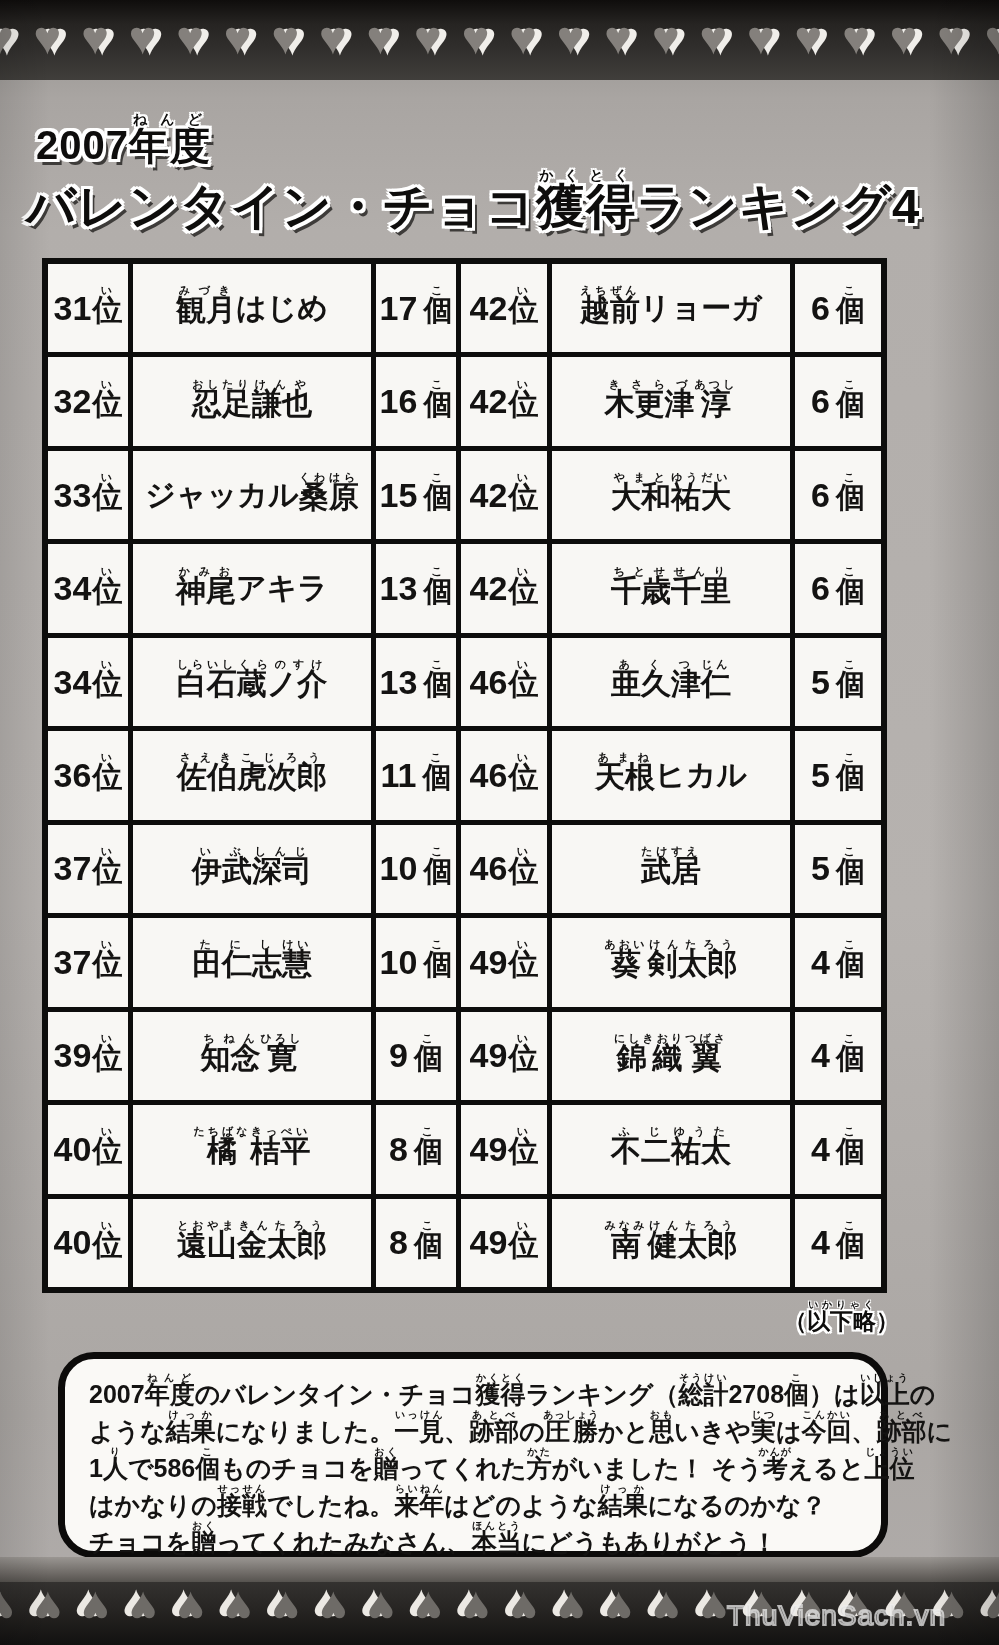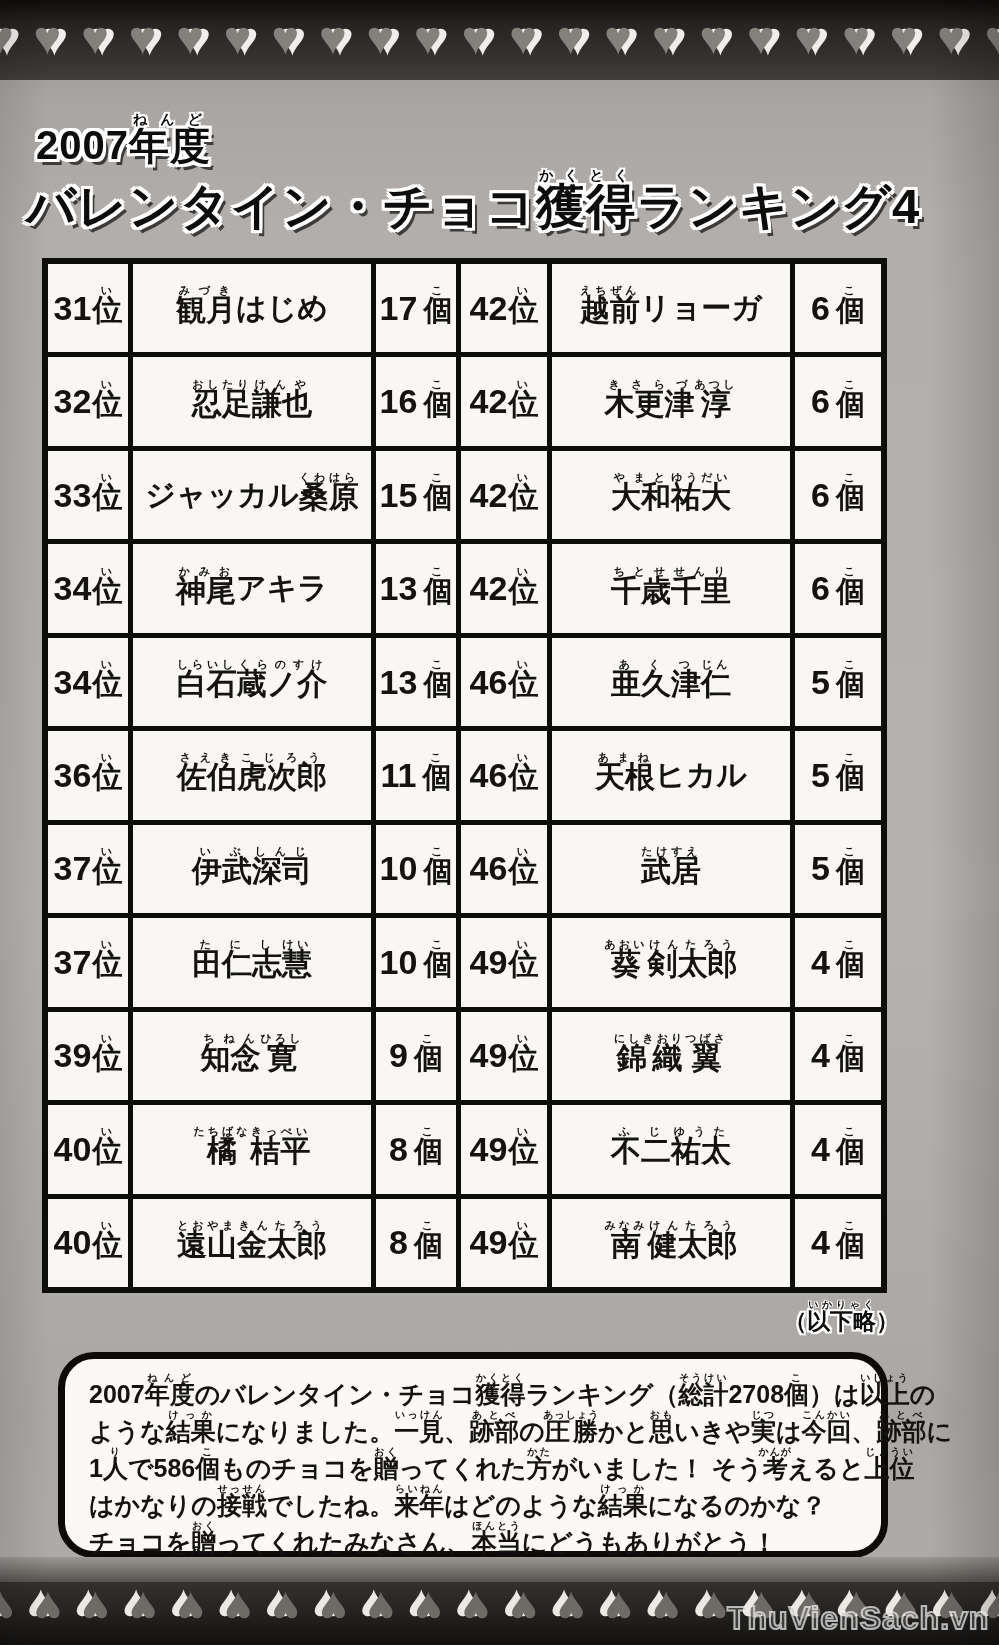--- a/index.html
+++ b/index.html
@@ -56,21 +56,21 @@
   .footer-box{
     position:absolute;left:58px;top:1352px;width:830px;height:206px;box-sizing:border-box;
     background:#faf9f6;border:7px solid #0c0b0a;border-radius:36px;
     padding:14px 18px 0 24px;color:#141312;font-weight:bold;
   }
   .footer-line{height:37px;line-height:37px;font-size:25px;white-space:nowrap;letter-spacing:0;}
   .footer-line rt{font-size:10px;font-weight:bold;letter-spacing:1px;}
   
   .watermark{
     position:absolute;left:727px;top:1600px;z-index:5;
-    font-size:32px;font-weight:bold;letter-spacing:1px;
+    font-size:28px;font-weight:normal;letter-spacing:1px;
     color:rgba(150,150,150,0.25);
     -webkit-text-stroke:2px rgba(238,238,238,0.72);
   }
   
   .vignette{position:absolute;inset:0;pointer-events:none;
     background:linear-gradient(90deg,rgba(0,0,0,0.10) 0%,rgba(0,0,0,0) 5%,rgba(0,0,0,0) 93%,rgba(0,0,0,0.16) 100%);}
 </style>
 </head>
 <body>
 

